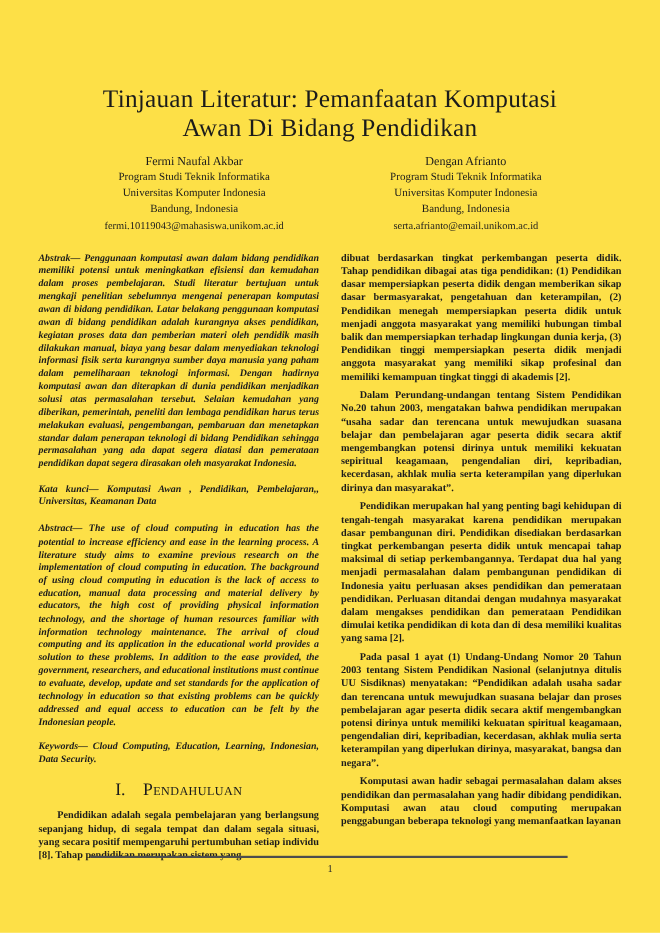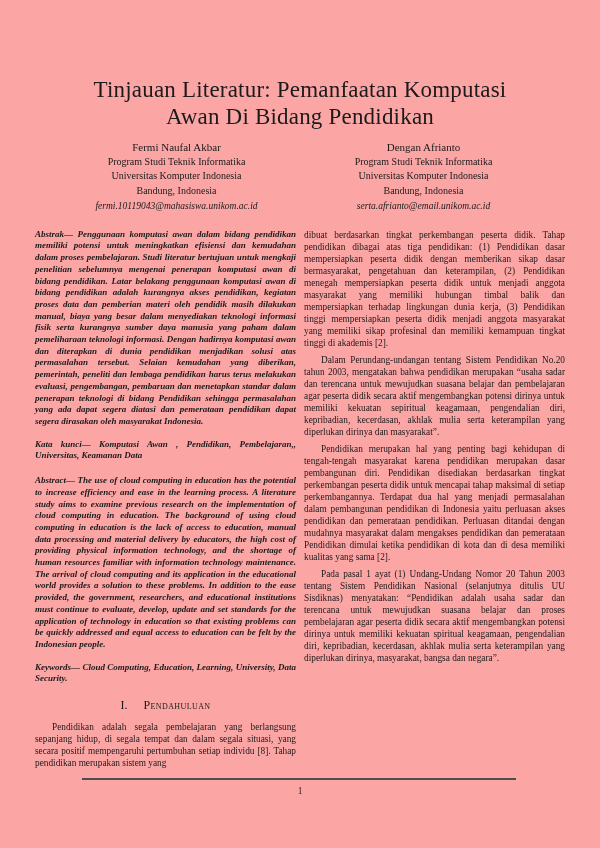--- a/index.html
+++ b/index.html
@@ -6,21 +6,21 @@
   html, body { background: #ffffff; }
   body {
     width: 600px; height: 848px;
     position: relative;
     font-family: "Liberation Serif", "DejaVu Serif", serif;
     color: #1b1b1b;
     overflow: hidden;
   }
   .page {
     position: absolute; inset: 0;
-    background: #fca5a5;
+    background: #fde047;
     padding: 0 35px;
   }
   
   .paper-title {
     margin: 76px auto 10px auto;
     max-width: 470px;
     text-align: center;
     font-size: 23px;
     font-weight: 400;
     line-height: 1.18;
@@ -33,51 +33,52 @@
     margin: 6px 28px 0 28px;
     gap: 20px;
   }
   .author-block {
     width: 230px;
     text-align: center;
     font-size: 10px;
     line-height: 14.5px;
   }
   .author-name { font-size: 11px; }
-  .author-email { font-style: italic; font-size: 9.5px; margin-top: 1px; }
+  .author-email { font-size: 9.5px; margin-top: 1px; }
   
   .columns {
     display: flex;
-    gap: 8px;
+    gap: 20px;
     margin-top: 15px;
   }
   .col {
     flex: 1 1 0;
     text-align: justify;
   }
   .abstract-par {
     font-weight: 700;
     font-style: italic;
     font-size: 9px;
     line-height: 11.7px;
     margin-bottom: 11px;
   }
   .keywords-par { margin-bottom: 13px; }
   .section-heading {
     text-align: center;
-    font-size: 12px;
+    font-size: 16px;
     font-weight: 400;
     margin: 4px 0 8px 0;
   }
   .sec-num { margin-right: 16px; }
   .sec-title { font-variant: small-caps; letter-spacing: 0.4px; }
   .body-par {
     font-size: 9.3px;
     line-height: 12px;
     margin-bottom: 5px;
+    font-weight: bold;
   }
   .indent { text-indent: 17px; }
   
   .footer-rule {
     position: absolute;
     left: 82px; right: 84px;
     top: 778px;
     border-top: 2px solid #4d4d4d;
   }
   .page-number {
@@ -112,32 +113,33 @@
       <div class="author-email">serta.afrianto@email.unikom.ac.id</div>
     </section>
   </div>
 
   <div class="columns">
 
     <div class="col">
       <p class="abstract-par">Abstrak— Penggunaan komputasi awan dalam bidang pendidikan memiliki potensi untuk meningkatkan efisiensi dan kemudahan dalam proses pembelajaran. Studi literatur bertujuan untuk mengkaji penelitian sebelumnya mengenai penerapan komputasi awan di bidang pendidikan. Latar belakang penggunaan komputasi awan di bidang pendidikan adalah kurangnya akses pendidikan, kegiatan proses data dan pemberian materi oleh pendidik masih dilakukan manual, biaya yang besar dalam menyediakan teknologi informasi fisik serta kurangnya sumber daya manusia yang paham dalam pemeliharaan teknologi informasi. Dengan hadirnya komputasi awan dan diterapkan di dunia pendidikan menjadikan solusi atas permasalahan tersebut. Selaian kemudahan yang diberikan, pemerintah, peneliti dan lembaga pendidikan harus terus melakukan evaluasi, pengembangan, pembaruan dan menetapkan standar dalam penerapan teknologi di bidang Pendidikan sehingga permasalahan yang ada dapat segera diatasi dan pemerataan pendidikan dapat segera dirasakan oleh masyarakat Indonesia.</p>
       <p class="abstract-par keywords-par">Kata kunci— Komputasi Awan , Pendidikan, Pembelajaran,, Universitas, Keamanan Data</p>
       <p class="abstract-par">Abstract— The use of cloud computing in education has the potential to increase efficiency and ease in the learning process. A literature study aims to examine previous research on the implementation of cloud computing in education. The background of using cloud computing in education is the lack of access to education, manual data processing and material delivery by educators, the high cost of providing physical information technology, and the shortage of human resources familiar with information technology maintenance. The arrival of cloud computing and its application in the educational world provides a solution to these problems. In addition to the ease provided, the government, researchers, and educational institutions must continue to evaluate, develop, update and set standards for the application of technology in education so that existing problems can be quickly addressed and equal access to education can be felt by the Indonesian people.</p>
-      <p class="abstract-par keywords-par">Keywords— Cloud Computing, Education, Learning, University, Data Security.</p>
+      <p class="abstract-par keywords-par">Keywords— Cloud Computing, Education, Learning, Indonesian, Data Security.</p>
       <h2 class="section-heading">
         <span class="sec-num">I.</span><span class="sec-title">Pendahuluan</span>
       </h2>
       <p class="body-par indent">Pendidikan adalah segala pembelajaran yang berlangsung sepanjang hidup, di segala tempat dan dalam segala situasi, yang secara positif mempengaruhi pertumbuhan setiap individu [8]. Tahap pendidikan merupakan sistem yang</p>
     </div>
 
     <div class="col">
       <p class="body-par">dibuat berdasarkan tingkat perkembangan peserta didik. Tahap pendidikan dibagai atas tiga pendidikan: (1) Pendidikan dasar mempersiapkan peserta didik dengan memberikan sikap dasar bermasyarakat, pengetahuan dan keterampilan, (2) Pendidikan menegah mempersiapkan peserta didik untuk menjadi anggota masyarakat yang memiliki hubungan timbal balik dan mempersiapkan terhadap lingkungan dunia kerja, (3) Pendidikan tinggi mempersiapkan peserta didik menjadi anggota masyarakat yang memiliki sikap profesinal dan memiliki kemampuan tingkat tinggi di akademis [2].</p>
       <p class="body-par indent">Dalam Perundang-undangan tentang Sistem Pendidikan No.20 tahun 2003, mengatakan bahwa pendidikan merupakan “usaha sadar dan terencana untuk mewujudkan suasana belajar dan pembelajaran agar peserta didik secara aktif mengembangkan potensi dirinya untuk memiliki kekuatan sepiritual keagamaan, pengendalian diri, kepribadian, kecerdasan, akhlak mulia serta keterampilan yang diperlukan dirinya dan masyarakat”.</p>
       <p class="body-par indent">Pendidikan merupakan hal yang penting bagi kehidupan di tengah-tengah masyarakat karena pendidikan merupakan dasar pembangunan diri. Pendidikan disediakan berdasarkan tingkat perkembangan peserta didik untuk mencapai tahap maksimal di setiap perkembangannya. Terdapat dua hal yang menjadi permasalahan dalam pembangunan pendidikan di Indonesia yaitu perluasan akses pendidikan dan pemerataan pendidikan. Perluasan ditandai dengan mudahnya masyarakat dalam mengakses pendidikan dan pemerataan Pendidikan dimulai ketika pendidikan di kota dan di desa memiliki kualitas yang sama [2].</p>
       <p class="body-par indent">Pada pasal 1 ayat (1) Undang-Undang Nomor 20 Tahun 2003 tentang Sistem Pendidikan Nasional (selanjutnya ditulis UU Sisdiknas) menyatakan: “Pendidikan adalah usaha sadar dan terencana untuk mewujudkan suasana belajar dan proses pembelajaran agar peserta didik secara aktif mengembangkan potensi dirinya untuk memiliki kekuatan spiritual keagamaan, pengendalian diri, kepribadian, kecerdasan, akhlak mulia serta keterampilan yang diperlukan dirinya, masyarakat, bangsa dan negara”.</p>
+      <p class="body-par indent">Komputasi awan hadir sebagai permasalahan dalam akses pendidikan dan permasalahan yang hadir dibidang pendidikan. Komputasi awan atau cloud computing merupakan penggabungan beberapa teknologi yang memanfaatkan layanan</p>
     </div>
 
   </div>
 
   <div class="footer-rule"></div>
   <div class="page-number">1</div>
 
 </main>
 
 </body></html>

